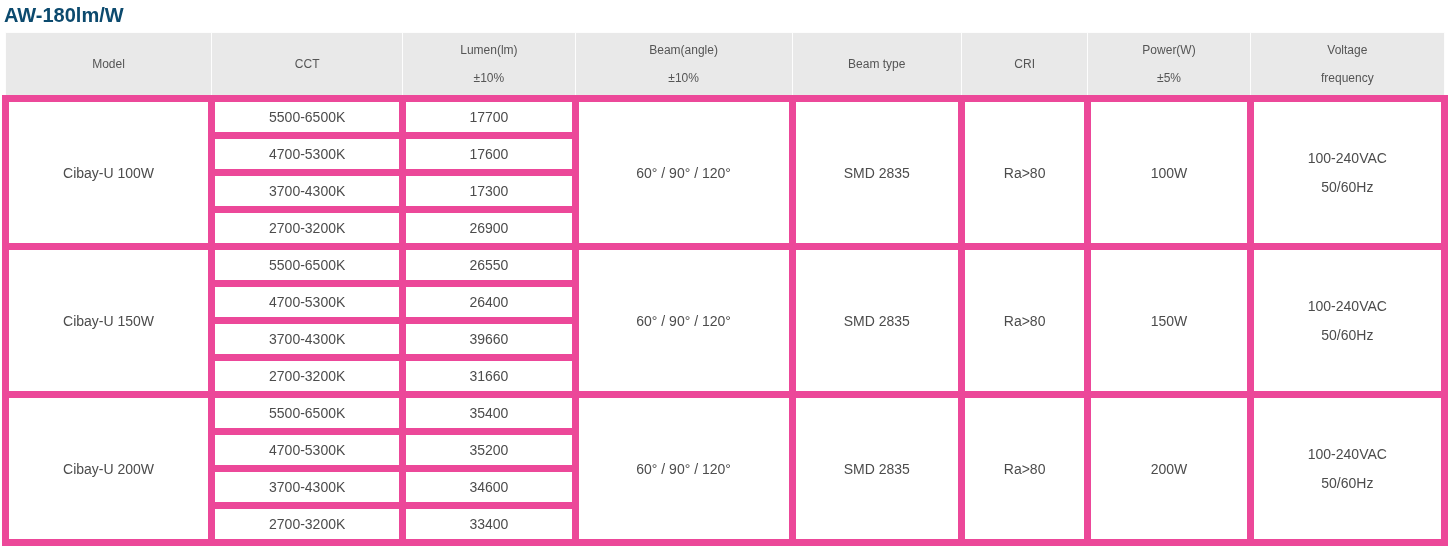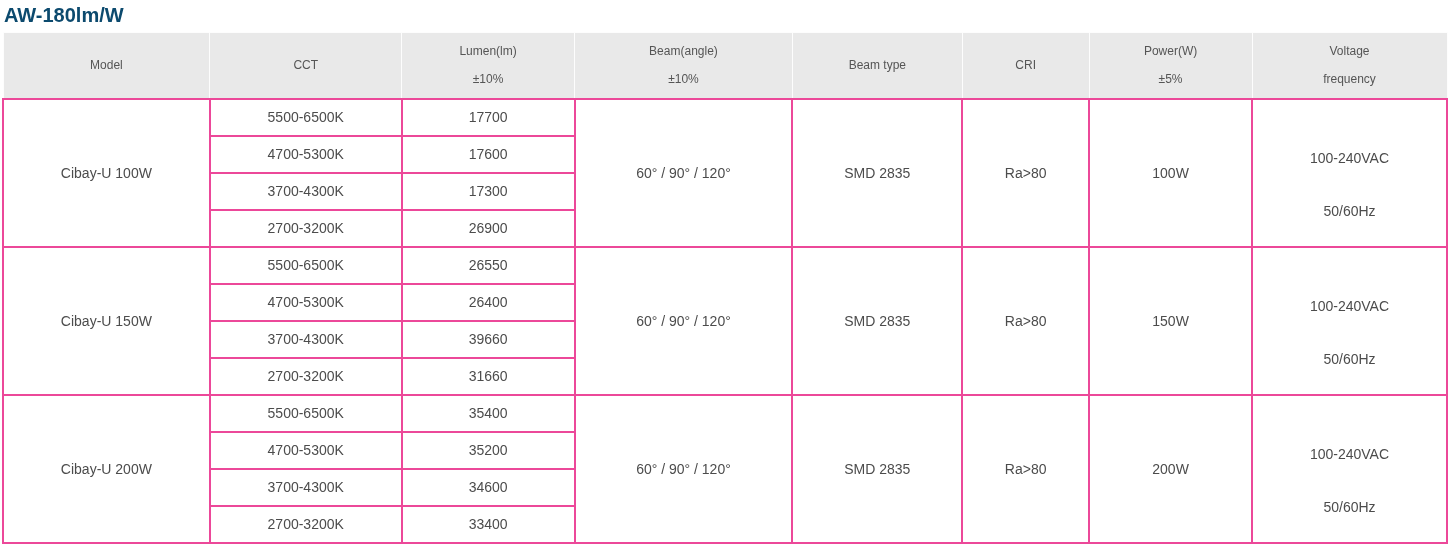--- a/index.html
+++ b/index.html
@@ -29,30 +29,30 @@
     font-weight: normal;
     color: #555555;
     font-size: 12px;
     height: 66px;
     text-align: center;
     vertical-align: middle;
     padding: 0;
   }
   th .hl { line-height: 28px; }
   td {
-    border: 2px solid #ec4899;
+    border: 7px solid #ec4899;
     color: #4c4c4c;
     font-size: 14px;
     height: 37px;
     text-align: center;
     vertical-align: middle;
     padding: 0;
     background: #ffffff;
   }
-  td .vl { line-height: 29px; margin-top: 24px; }
+  td .vl { line-height: 29px; }
 </style>
 </head>
 <body>
 
 <div class="page">
   <div class="title">AW-180lm/W</div>
 
   <table class="spec">
     <colgroup>
       <col style="width:14.32%">

